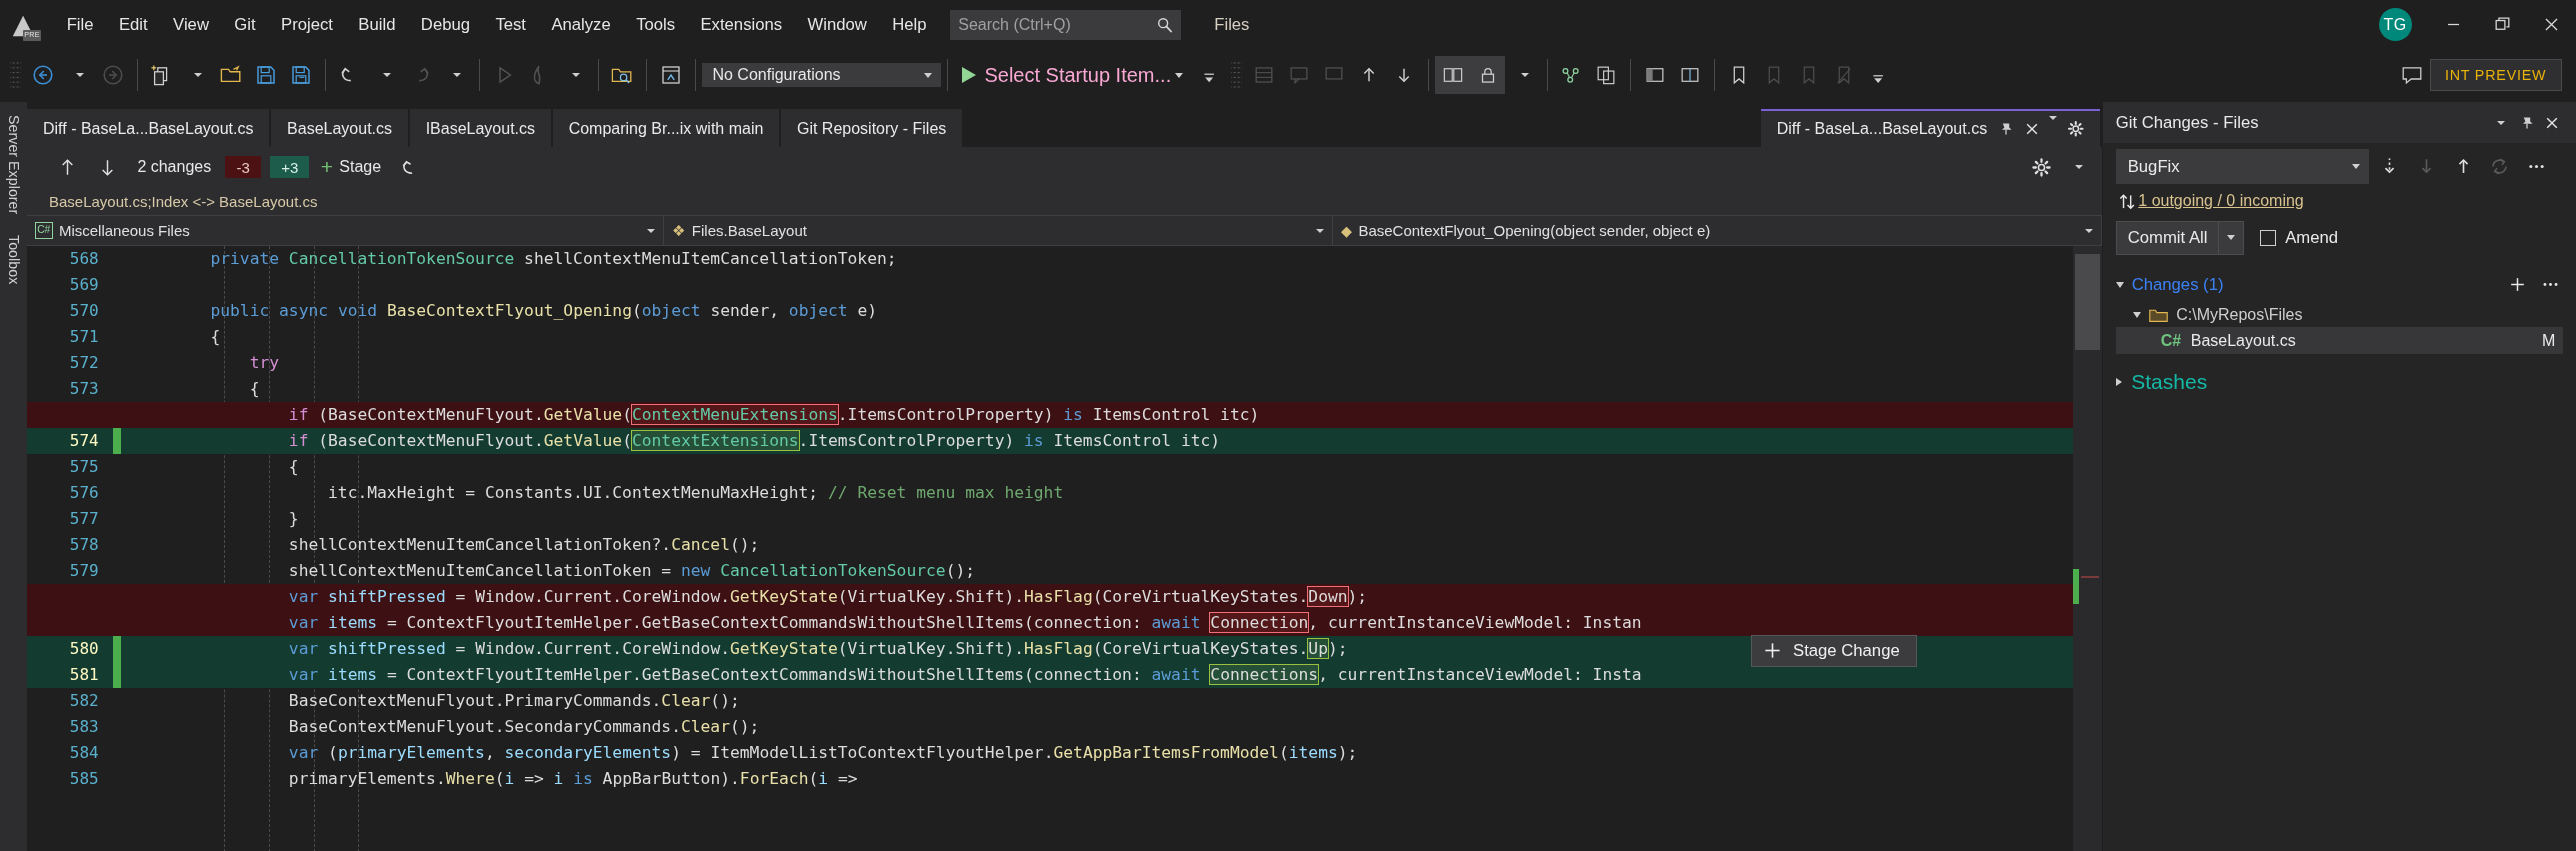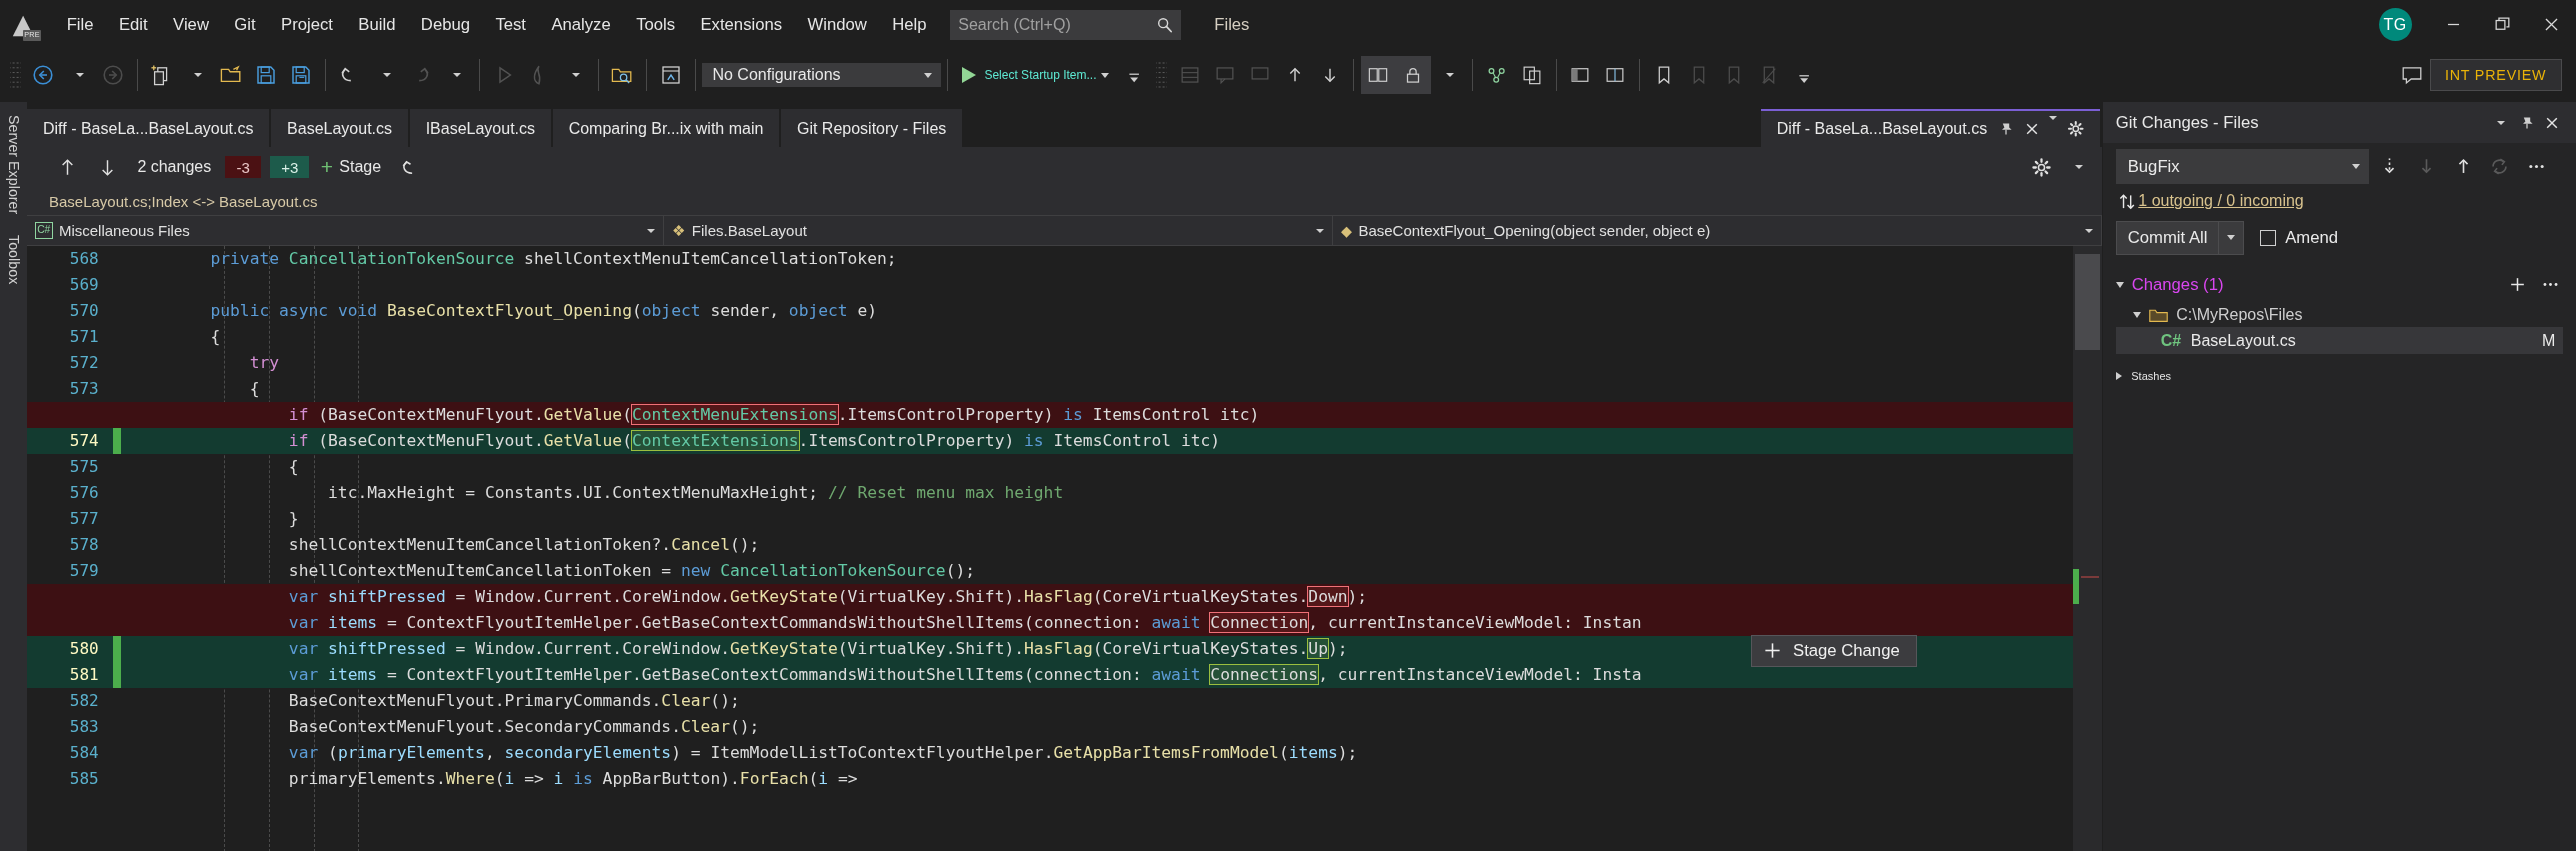--- a/index.html
+++ b/index.html
@@ -67,21 +67,21 @@
   .tsep { width: 0.8px; height: 32px; background: #4a4a4a; margin: 0 6.4px; flex: 0 0 0.8px; }
   .caret { width: 0; height: 0; border-left: 4.8px solid transparent; border-right: 4.8px solid transparent;
            border-top: 5.6px solid #d0d0d0; margin-left: 4px; }
   .caret.sm { border-left-width: 4px; border-right-width: 4px; border-top-width: 4.8px; }
   .combo {
     height: 24px; background: #3b3b3d; border: 0.8px solid #3b3b3d; display: flex; align-items: center;
     padding: 0 8px 0 9.6px; min-width: 239px; justify-content: space-between; cursor: default;
   }
   .combo span.lbl { font-size: 16px; color: #e8e8e8; white-space: nowrap; }
   .startup { display: flex; align-items: center; padding: 0 8px; height: 38px; cursor: default; }
-  .startup .lbl { font-size: 12px; color: #5eead4; margin-left: 8px; white-space: nowrap; }
+  .startup .lbl { font-size: 20px; color: #f9a8d4; margin-left: 8px; white-space: nowrap; }
   .play-tri { width: 0; height: 0; border-top: 8.8px solid transparent; border-bottom: 8.8px solid transparent;
               border-left: 14.3px solid #92d695; }
   .intpreview {
     margin-right: 14.3px; font-size: 14.3px; letter-spacing: 0.8px; color: #eab308;
     padding: 7.2px 14.3px; background: #2f2f31; border: 0.8px solid #4a4a4c; white-space: nowrap; cursor: default;
   }
 
   
   .body { flex: 1 1 auto; display: flex; min-height: 0; }
 
@@ -223,33 +223,33 @@
   .commit-btn .cb-arrow {
     border-left: 0.8px solid #4c4c4e; display: flex; align-items: center; justify-content: center; padding: 0 8px;
   }
   .amendrow { display: flex; align-items: center; gap: 8.8px; cursor: default; }
   .chk { width: 16px; height: 16px; border: 1.2px solid #cfcfcf; background: transparent; }
   .amend-lbl { font-size: 16.7px; color: #eaeaea; }
   .changes-hdr { display: flex; align-items: center; gap: 8px; margin-bottom: 4.8px; }
   .tri { width: 0; height: 0; cursor: default; }
   .tri.down { border-left: 4.8px solid transparent; border-right: 4.8px solid transparent; border-top: 6.4px solid #cfcfcf; }
   .tri.right { border-top: 4.8px solid transparent; border-bottom: 4.8px solid transparent; border-left: 6.4px solid #cfcfcf; }
-  .changes-lbl { font-size: 16.7px; color: #d946ef; }
+  .changes-lbl { font-size: 16.7px; color: #3b82f6; }
   .ch-spacer { flex: 1 1 auto; }
   .folderrow { display: flex; align-items: center; gap: 8px; padding: 3.2px 0 3.2px 17.5px; cursor: default; }
   .folder-lbl { font-size: 16px; color: #cfcfcf; }
   .filerow {
     display: flex; align-items: center; gap: 9.6px; padding: 4.8px 8px 4.8px 45px; background: #37373a;
     cursor: default;
   }
   .file-lbl { font-size: 16px; color: #eaeaea; }
   .file-status { margin-left: auto; font-size: 16px; color: #eaeaea; }
   .cs-glyph { color: #6fc47f; font-size: 16px; font-weight: bold; }
   .stashrow { display: flex; align-items: center; gap: 9.6px; margin-top: 16px; cursor: default; }
-  .stash-lbl { font-size: 11px; color: #e5e5e5; }
+  .stash-lbl { font-size: 21px; color: #14b8a6; }
   svg { display: block; }
 </style>
 </head>
 <body>
 
 <div class="app">
 
   <div class="titlebar">
     <div class="vs-logo">
       <div class="glyph">▲</div>

